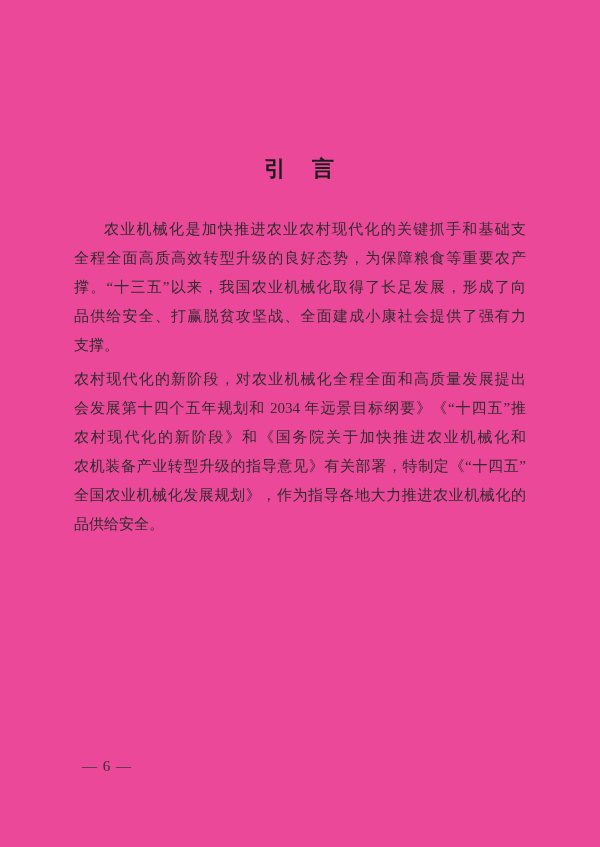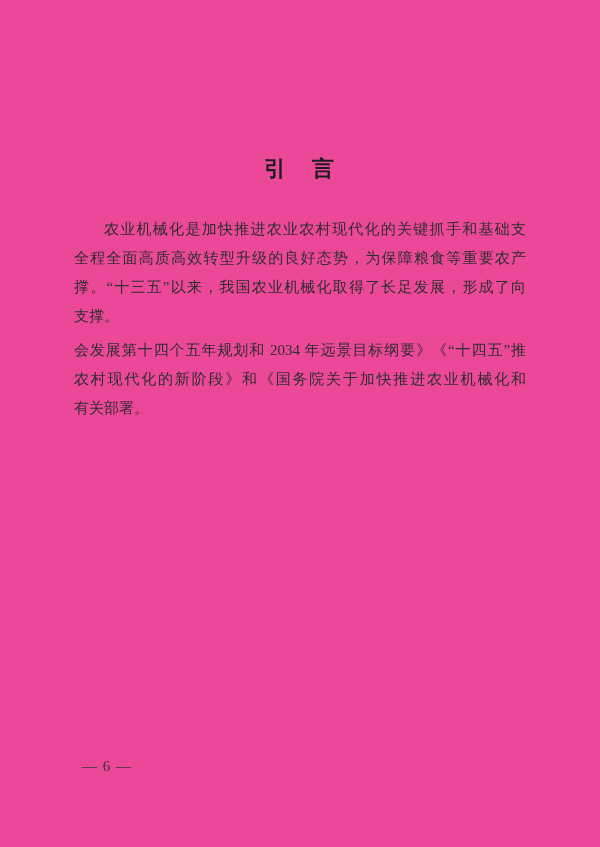--- a/index.html
+++ b/index.html
@@ -67,26 +67,30 @@
 <div class="page">
 
   <h1 class="title">引　言</h1>
 
   <div class="content">
 
     <div class="para">
       <div class="line first">农业机械化是加快推进农业农村现代化的关键抓手和基础支</div>
       <div class="line">全程全面高质高效转型升级的良好态势，为保障粮食等重要农产</div>
       <div class="line">撑。“十三五”以来，我国农业机械化取得了长足发展，形成了向</div>
+      <div class="line">品供给安全、打赢脱贫攻坚战、全面建成小康社会提供了强有力</div>
       <div class="line last">支撑。</div>
     </div>
 
     <div class="para">
+      <div class="line">农村现代化的新阶段，对农业机械化全程全面和高质量发展提出</div>
       <div class="line">会发展第十四个五年规划和 2034 年远景目标纲要》《“十四五”推</div>
       <div class="line">农村现代化的新阶段》和《国务院关于加快推进农业机械化和</div>
-      <div class="line last">有关部署。</div>
+      <div class="line">农机装备产业转型升级的指导意见》有关部署，特制定《“十四五”</div>
+      <div class="line">全国农业机械化发展规划》，作为指导各地大力推进农业机械化的</div>
+      <div class="line last">品供给安全。</div>
     </div>
 
   </div>
 
   <div class="page-number">— 6 —</div>
 
 </div>
 
 </body></html>

